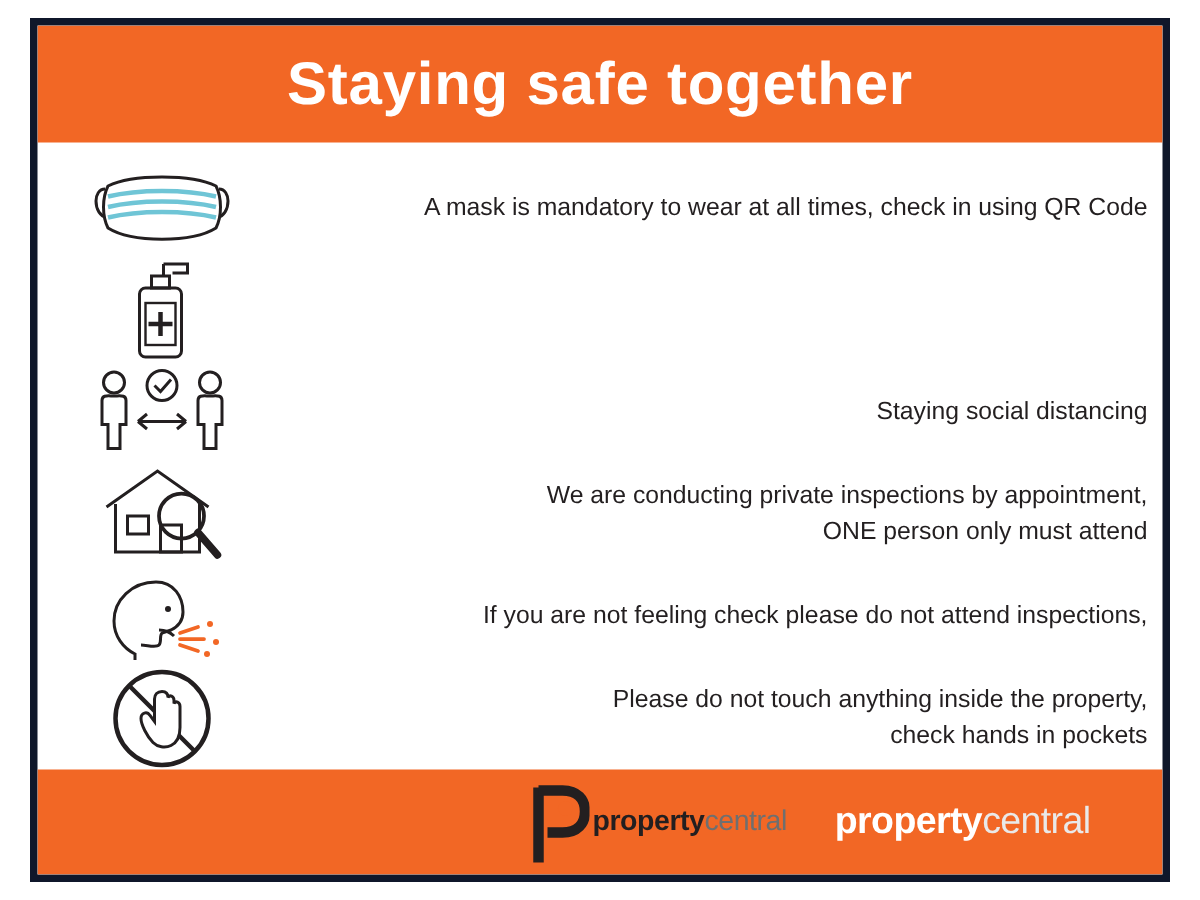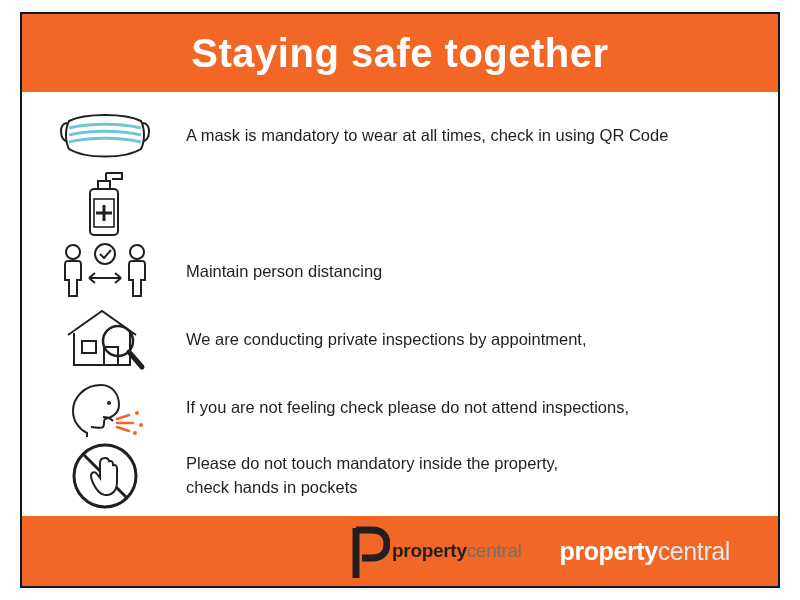--- a/index.html
+++ b/index.html
@@ -20,21 +20,21 @@
     background: #ffffff;
     box-sizing: border-box;
   }
   .frame {
     position: absolute;
     left: 20px;
     top: 12px;
     width: 760px;
     height: 576px;
     background: #ffffff;
-    border: 2px solid #0f172a;
+    border: 5px solid #0f172a;
     box-sizing: border-box;
     display: flex;
     flex-direction: column;
     overflow: hidden;
   }
   .header {
     background: #f26725;
     height: 78px;
     flex: 0 0 78px;
     display: flex;
@@ -48,20 +48,21 @@
     letter-spacing: 0.5px;
     line-height: 1;
     font-family: "Liberation Sans", sans-serif;
   }
   .body-area {
     flex: 1 1 auto;
     padding: 10px 0 0 0;
     display: flex;
     flex-direction: column;
     justify-content: flex-start;
+    text-align: right;
   }
   .row {
     display: flex;
     align-items: center;
     min-height: 68px;
     padding: 0 10px 0 18px;
     box-sizing: border-box;
   }
   .row-icon {
     flex: 0 0 130px;
@@ -176,37 +177,38 @@
             <circle cx="82" cy="10" r="7" fill="none" stroke="#231f20" stroke-width="2"></circle>
             <path d="M74 22 C74 18 78 19 82 19 C86 19 90 18 90 22 L90 38 L86 38 L86 54 L78 54 L78 38 L74 38 Z" fill="none" stroke="#231f20" stroke-width="2"></path>
             <circle cx="50" cy="12" r="10" fill="none" stroke="#231f20" stroke-width="2"></circle>
             <path d="M45 12 L49 16 L56 8" fill="none" stroke="#231f20" stroke-width="2"></path>
             <path d="M34 36 L66 36" fill="none" stroke="#231f20" stroke-width="2"></path>
             <path d="M34 36 L40 31 M34 36 L40 41" fill="none" stroke="#231f20" stroke-width="2"></path>
             <path d="M66 36 L60 31 M66 36 L60 41" fill="none" stroke="#231f20" stroke-width="2"></path>
           </svg>
         </div>
         <div class="row-text">
-          <span class="line">Maintain person distancing</span>
+          <span class="line">Staying social distancing</span>
         </div>
       </div>
 
       <div class="row">
         <div class="row-icon">
           <svg width="86" height="66" viewBox="0 0 86 66">
             <path d="M6 28 L40 4 L74 28" fill="none" stroke="#231f20" stroke-width="2"></path>
             <path d="M12 26 L12 58 L68 58 L68 26" fill="none" stroke="#231f20" stroke-width="2"></path>
             <rect x="20" y="34" width="14" height="12" fill="none" stroke="#231f20" stroke-width="2"></rect>
             <rect x="42" y="40" width="14" height="18" fill="none" stroke="#231f20" stroke-width="2"></rect>
             <circle cx="56" cy="34" r="15" fill="#ffffff" fill-opacity="0.0" stroke="#231f20" stroke-width="2.5"></circle>
             <path d="M67 45 L80 60" fill="none" stroke="#231f20" stroke-width="5" stroke-linecap="round"></path>
           </svg>
         </div>
         <div class="row-text">
           <span class="line">We are conducting private inspections by appointment,</span>
+          <span class="line">ONE person only must attend</span>
         </div>
       </div>
 
       <div class="row">
         <div class="row-icon">
           <svg width="96" height="62" viewBox="0 0 96 62">
             <path d="M44 8 C28 8 16 20 16 34 C16 44 22 52 30 56 L30 60" fill="none" stroke="#231f20" stroke-width="2"></path>
             <path d="M44 8 C56 8 62 18 62 28 C62 34 58 38 54 40 L48 42 C46 44 48 48 46 50 C44 52 38 50 34 50" fill="none" stroke="#231f20" stroke-width="2"></path>
             <circle cx="52" cy="26" r="2" fill="#231f20"></circle>
             <path d="M46 40 C50 40 54 42 56 44" fill="none" stroke="#231f20" stroke-width="2"></path>
@@ -223,21 +225,21 @@
 
       <div class="row">
         <div class="row-icon">
           <svg width="72" height="72" viewBox="0 0 72 72">
             <circle cx="36" cy="36" r="31" fill="none" stroke="#231f20" stroke-width="3"></circle>
             <path d="M14 14 L58 58" fill="none" stroke="#231f20" stroke-width="3"></path>
             <path d="M36 18 C33 18 31 20 31 23 L31 38 L28 34 C26 31 22 32 22 36 C22 40 26 48 30 52 C33 55 38 56 42 54 C46 52 48 48 48 42 L48 28 C48 25 45 24 44 26 L44 24 C44 21 41 20 40 22 L40 22 C40 19 38 18 36 18 Z" fill="#ffffff" stroke="#231f20" stroke-width="2"></path>
           </svg>
         </div>
         <div class="row-text">
-          <span class="line">Please do not touch mandatory inside the property,</span>
+          <span class="line">Please do not touch anything inside the property,</span>
           <span class="line">check hands in pockets</span>
         </div>
       </div>
 
     </div>
 
     <div class="footer">
       <div class="logo-left">
         <div class="logo-mark">
           <svg width="38" height="58" viewBox="0 0 38 58">

